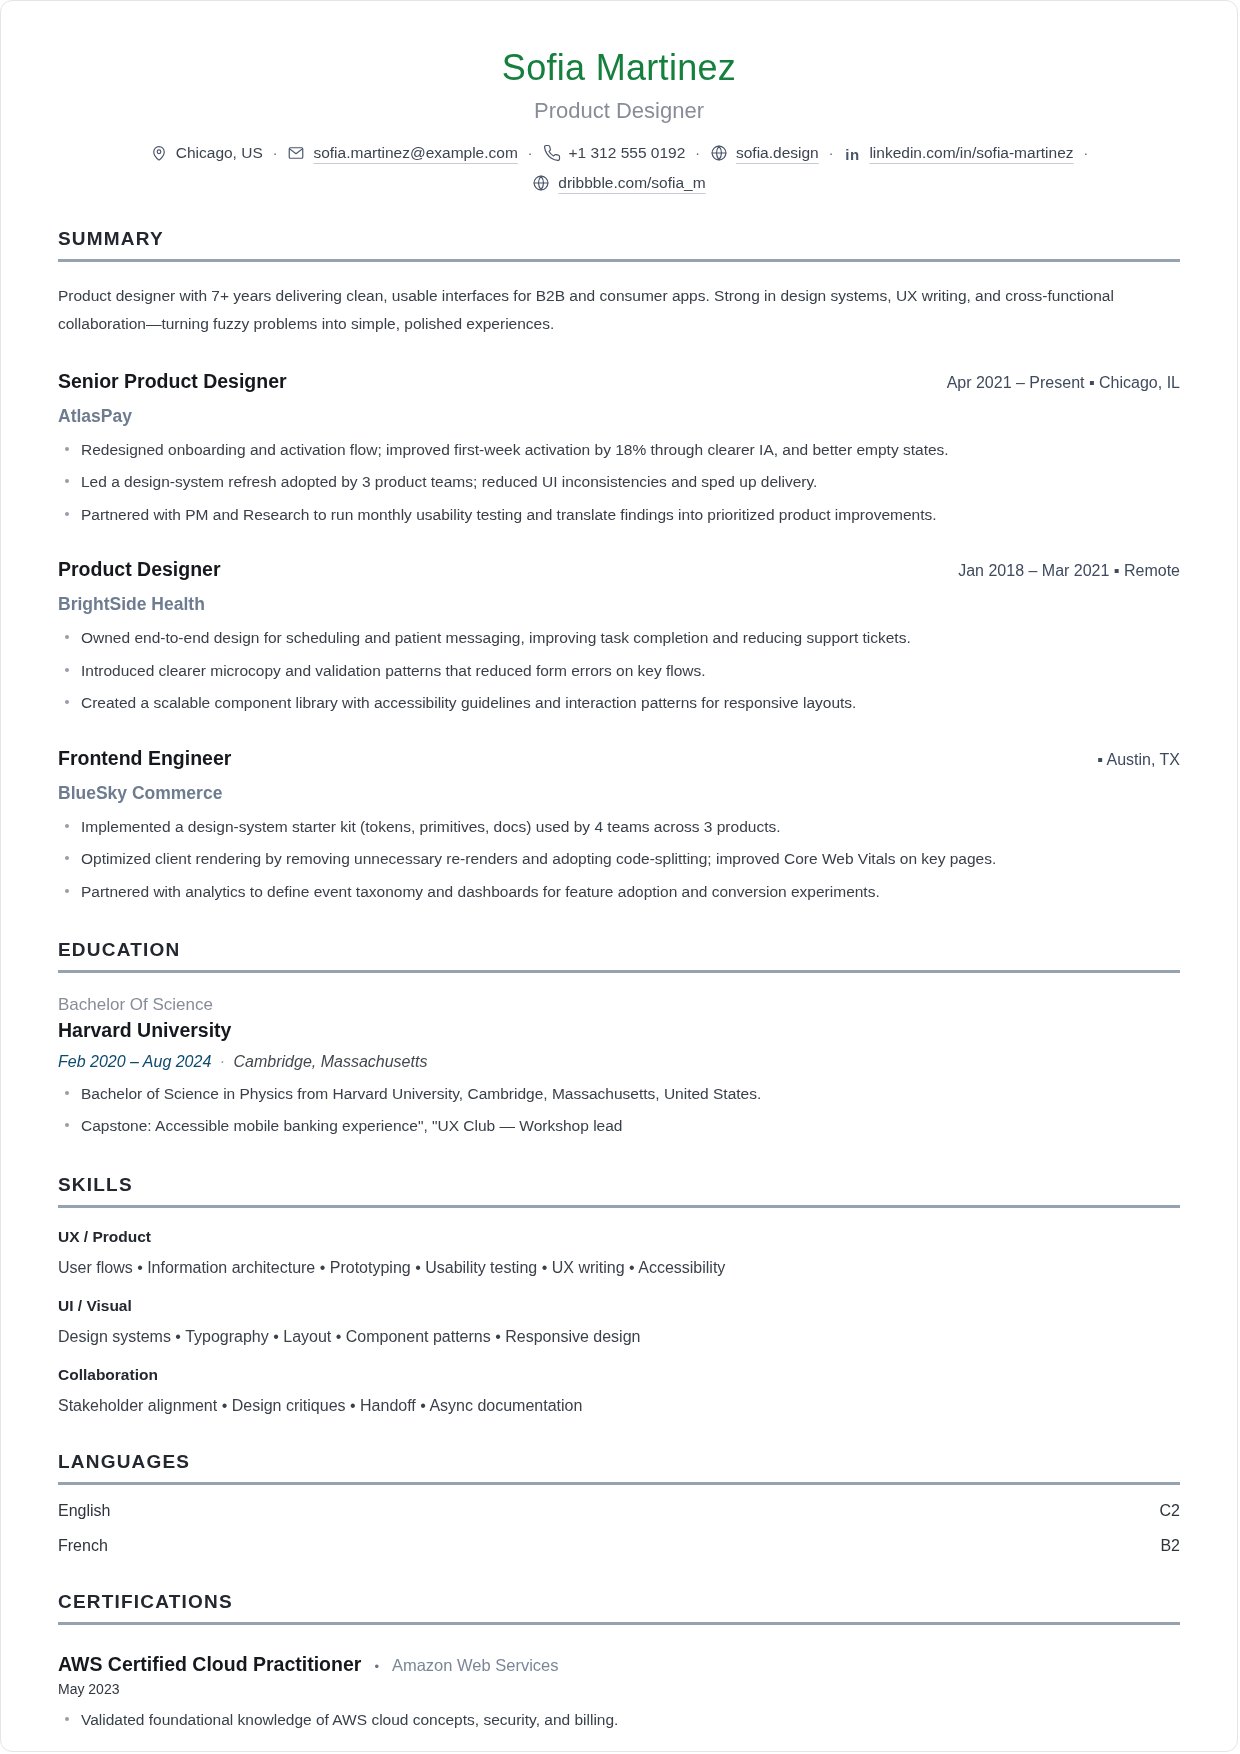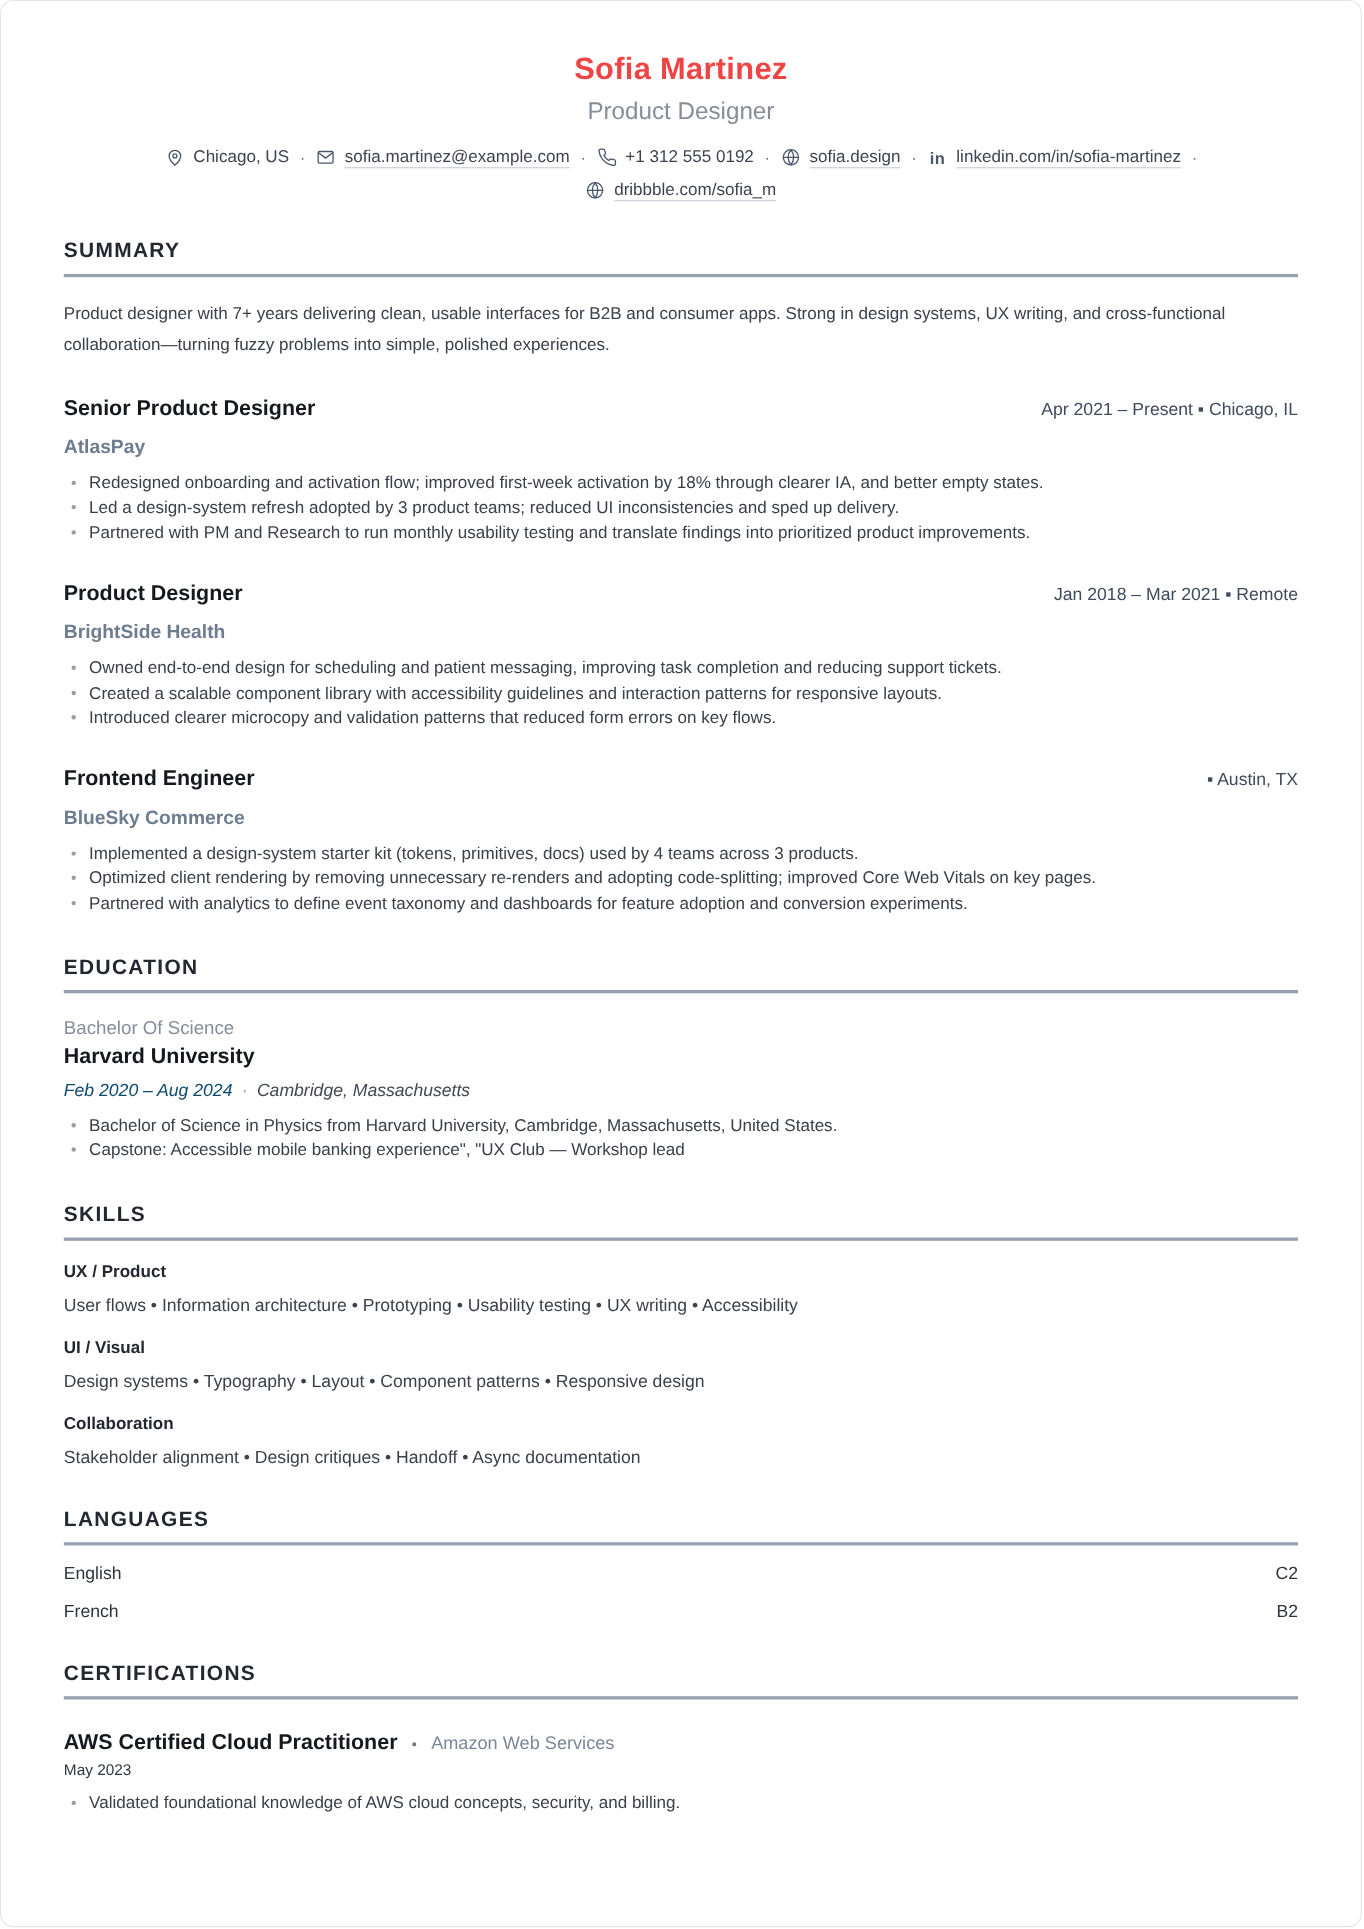--- a/index.html
+++ b/index.html
@@ -17,23 +17,23 @@
     background: #ffffff;
     overflow: hidden;
   }
   .page {
     padding: 40px 57px 0 57px;
   }
 
   
   .name {
     text-align: center;
-    font-size: 28px;
-    font-weight: 700;
-    color: #ef4444;
+    font-size: 36px;
+    font-weight: 400;
+    color: #15803d;
     letter-spacing: 0.3px;
     margin: 6px 0 0 0;
   }
   .job-title {
     text-align: center;
     font-size: 22px;
     color: #878d98;
     margin-top: 9px;
   }
   .contact-rows { margin-top: 20px; }
@@ -83,20 +83,21 @@
   .job { margin-top: 32px; }
   .job-head { display: flex; justify-content: space-between; align-items: baseline; }
   .role { font-size: 19.5px; font-weight: 700; color: #15181d; }
   .job-meta { font-size: 16px; color: #3f4a5d; }
   .company { margin-top: 13px; font-size: 17.5px; font-weight: 600; color: #6e7c90; }
 
   ul.bullets { list-style: none; margin: 12px 0 0 0; padding: 0; }
   ul.bullets li {
     position: relative;
     padding-left: 23px;
+    margin-top: 10px;
     font-size: 15.5px;
     line-height: 1.45;
     color: #3a4049;
   }
   ul.bullets li::before {
     content: "";
     position: absolute;
     left: 7px; top: 8px;
     width: 4px; height: 4px;
     border-radius: 50%;
@@ -223,22 +224,22 @@
     </div>
 
     <div class="job">
       <div class="job-head">
         <span class="role">Product Designer</span>
         <span class="job-meta">Jan 2018 – Mar 2021 ▪ Remote</span>
       </div>
       <div class="company">BrightSide Health</div>
       <ul class="bullets">
         <li>Owned end-to-end design for scheduling and patient messaging, improving task completion and reducing support tickets.</li>
+        <li>Introduced clearer microcopy and validation patterns that reduced form errors on key flows.</li>
         <li>Created a scalable component library with accessibility guidelines and interaction patterns for responsive layouts.</li>
-        <li>Introduced clearer microcopy and validation patterns that reduced form errors on key flows.</li>
       </ul>
     </div>
 
     <div class="job">
       <div class="job-head">
         <span class="role">Frontend Engineer</span>
         <span class="job-meta">▪ Austin, TX</span>
       </div>
       <div class="company">BlueSky Commerce</div>
       <ul class="bullets">

